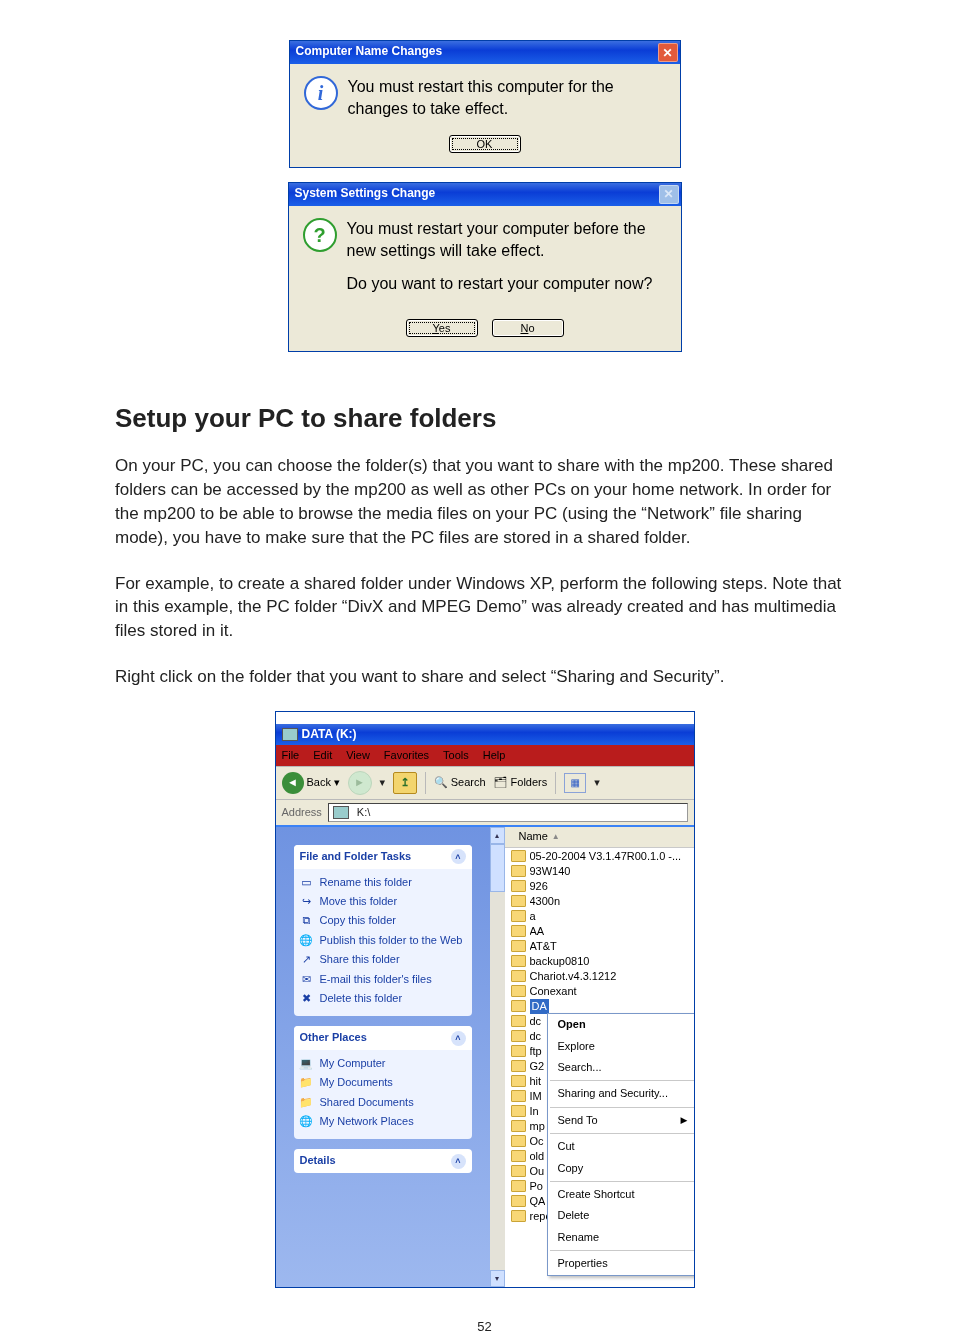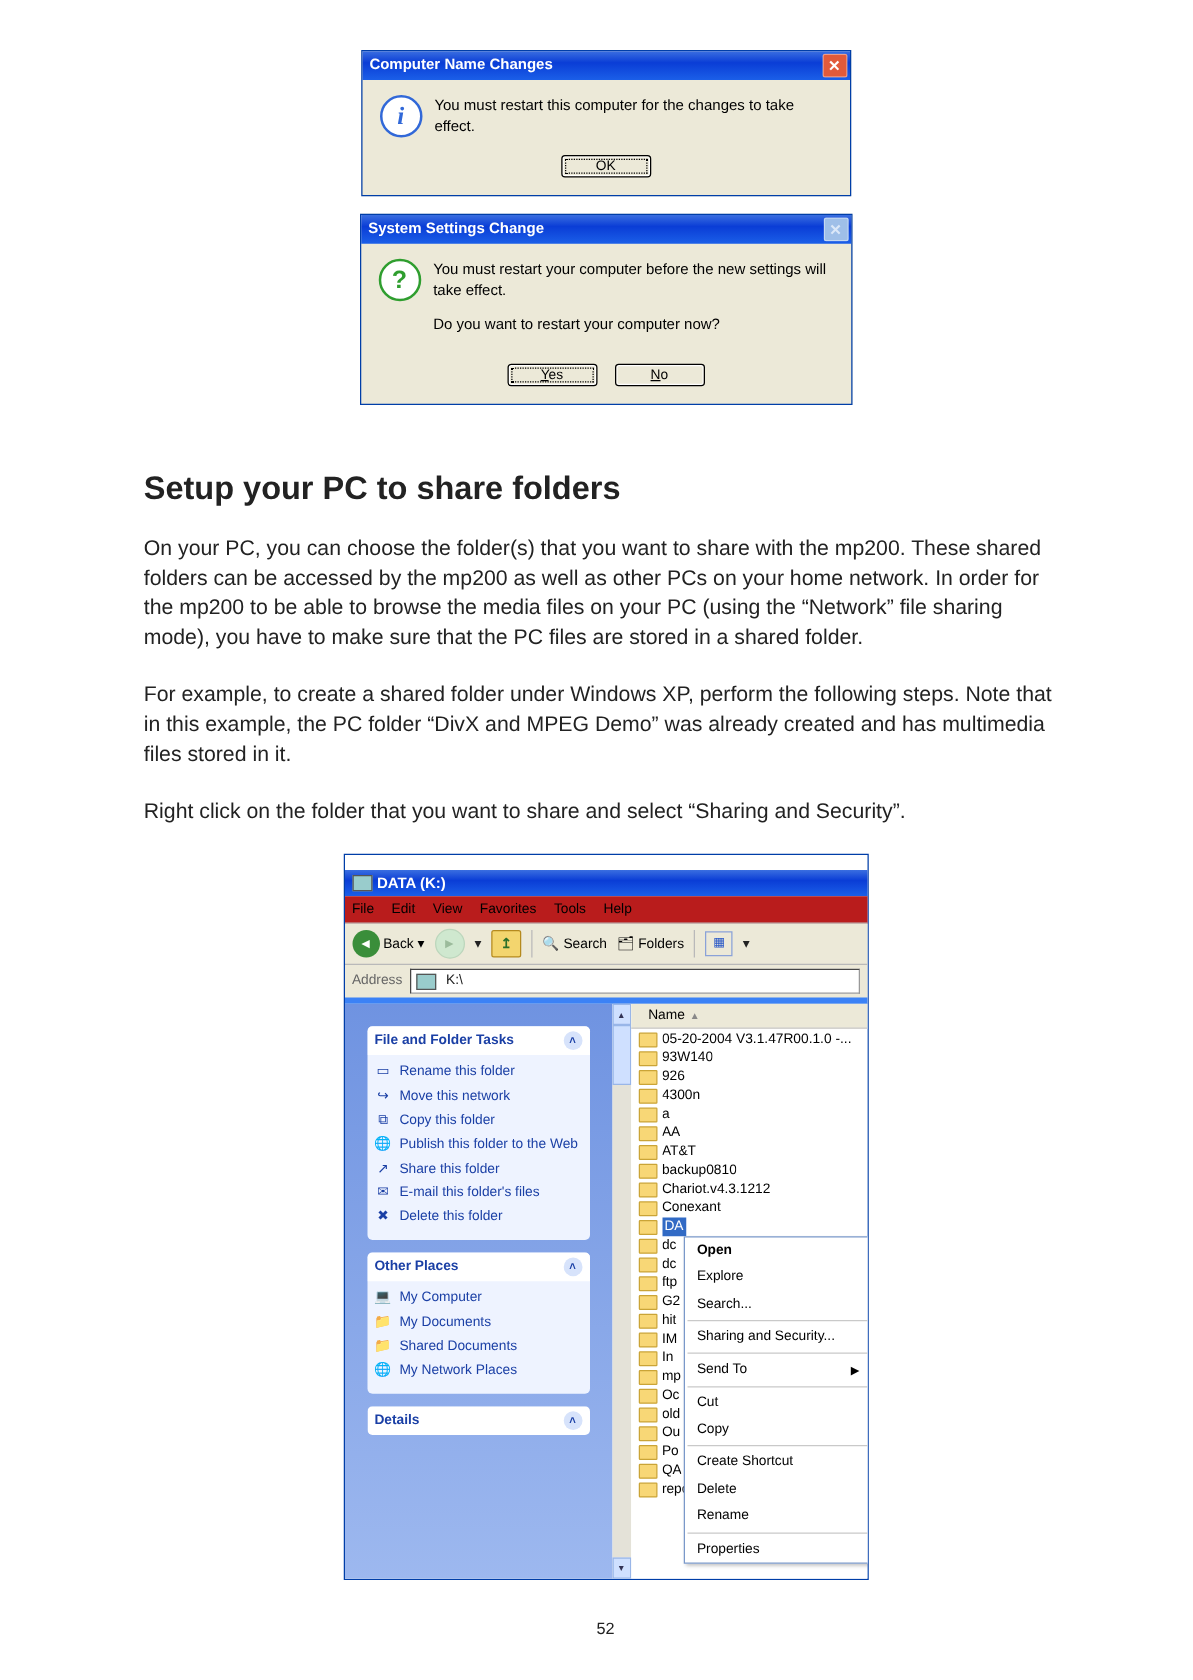--- a/index.html
+++ b/index.html
@@ -57,21 +57,21 @@
   }
   .dlgicon {
     width: 30px; height: 30px;
     border-radius: 50%;
     display: flex; align-items: center; justify-content: center;
     font-size: 20px;
     flex: 0 0 auto;
   }
   .infoicon { background:#fff; border:2px solid #3168d8; color:#3168d8; font-family:Georgia, serif; font-style:italic; font-weight:bold; }
   .qicon    { background:#fff; border:2px solid #2f9e2f; color:#2f9e2f; font-weight:bold; }
-  .dlgmsg { font-size:12px; color:#000; }
+  .dlgmsg { font-size:16px; color:#000; }
   .dlgmsg p { margin: 0 0 10px 0; }
   .btnrow {
     display:flex; justify-content:center; gap:14px;
     padding: 10px 0 14px 0;
   }
   .winbtn {
     min-width: 72px; padding: 2px 14px;
     font-size: 11px;
     background: #ece9d8;
     border: 1px solid #000;
@@ -111,21 +111,21 @@
     padding:4px 6px; border-bottom:1px solid #b9b9b9;
   }
   .tbtn { display:flex; align-items:center; gap:3px; color:#000; font-size:11px; }
   .circle { width:22px; height:22px; border-radius:50%; display:flex; align-items:center; justify-content:center; color:#fff; }
   .back  { background:#3a8e3a; }
   .fwd   { background:#cfe8cf; color:#9bbb9b; border:1px solid #bcd6bc; }
   .upfld { width:22px; height:20px; background:#f3d56e; border:1px solid #b58a1e; border-radius:2px; position:relative; }
   .upfld::after { content:"↥"; position:absolute; inset:0; display:flex; align-items:center; justify-content:center; color:#2a6f2a; font-weight:bold; }
   .sep { width:1px; height:22px; background:#b9b9b9; }
   .viewsq { width:20px; height:18px; border:1px solid #8aa2d8; display:flex; align-items:center; justify-content:center; color:#2a59c7; font-size:10px; }
-  .addressbar { background:#ece9d8; display:flex; align-items:center; gap:6px; padding:3px 6px; border-bottom:5px solid #3b82f6; }
+  .addressbar { background:#ece9d8; display:flex; align-items:center; gap:6px; padding:3px 6px; border-bottom:2px solid #3b82f6; }
   .addressbar .label { color:#666; }
   .addrfield { flex:1; background:#fff; border:1px inset #999; padding:1px 4px; display:flex; align-items:center; gap:4px; }
 
   .expl-body { display:flex; height:460px; overflow:hidden; }
   .tasks {
     width:178px; background:linear-gradient(#6f93e1,#9db8ef);
     padding:18px; display:flex; flex-direction:column; gap:10px;
     font-size:11px; overflow:hidden;
   }
   .panel { background:#eef3ff; border-radius:4px; overflow:hidden; }
@@ -265,21 +265,21 @@
               <span>File and Folder Tasks</span>
               <span class="chev">˄</span>
             </div>
             <div class="panel-b" id="filetasks-body">
                 <div class="task-link">
                   <span class="ic">▭</span>
                   <span>Rename this folder</span>
                 </div>
                 <div class="task-link">
                   <span class="ic">↪</span>
-                  <span>Move this network</span>
+                  <span>Move this folder</span>
                 </div>
                 <div class="task-link">
                   <span class="ic">⧉</span>
                   <span>Copy this folder</span>
                 </div>
                 <div class="task-link">
                   <span class="ic">🌐</span>
                   <span>Publish this folder to the Web</span>
                 </div>
                 <div class="task-link">

